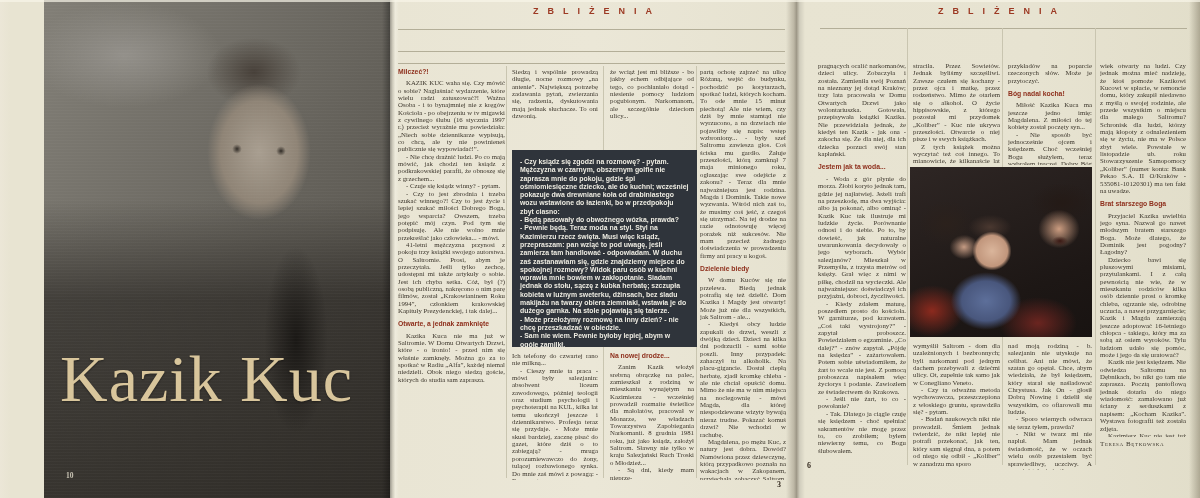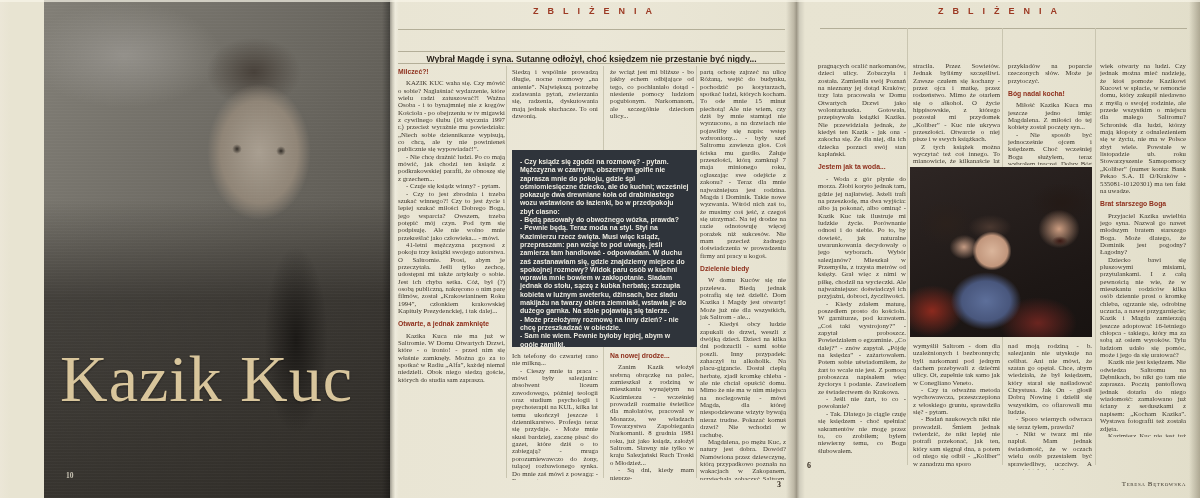--- a/index.html
+++ b/index.html
@@ -56,22 +56,22 @@
       radial-gradient(ellipse 30px 17px at 80px 60px, #4a3830 0%, rgba(0,0,0,0) 72%),
       radial-gradient(ellipse 44px 36px at 76px 134px, #5d6f9a 0%, #49577d 55%, rgba(0,0,0,0) 80%),
       radial-gradient(ellipse 10px 6px at 150px 74px, #3a1813 0%, rgba(0,0,0,0) 80%),
       radial-gradient(ellipse 28px 26px at 149px 62px, #cb9c80 0%, rgba(0,0,0,0) 74%),
       radial-gradient(ellipse 40px 26px at 152px 36px, #241a16 0%, rgba(0,0,0,0) 78%),
       radial-gradient(ellipse 36px 30px at 36px 56px, #2b211c 0%, rgba(0,0,0,0) 76%),
       radial-gradient(ellipse 20px 17px at 54px 80px, #c59b83 0%, rgba(0,0,0,0) 72%),
       radial-gradient(ellipse 42px 34px at 22px 144px, #8c2a1e 0%, rgba(0,0,0,0) 76%),
       radial-gradient(ellipse 54px 36px at 128px 156px, #6b2520 0%, rgba(0,0,0,0) 72%),
       linear-gradient(160deg, #2e2624 0%, #1d1715 70%, #181311 100%);}
-  #author{position:absolute;left:305px;top:440px;width:86px;text-align:right;
-      font-size:7px;font-variant:small-caps;letter-spacing:.6px;color:#3c362c;margin-top:40px;}
+  #author{position:absolute;left:305px;top:440px;width:86px;
+      font-size:7px;font-variant:small-caps;letter-spacing:.6px;color:#3c362c;}
   
   .shade{position:absolute;top:0;height:498px;pointer-events:none;}
   #edge-left{left:0;width:10px;background:linear-gradient(to right, rgba(236,231,216,.85), rgba(0,0,0,0));}
   #gutter-1{left:382px;width:17px;background:linear-gradient(to right, rgba(0,0,0,0),
       rgba(0,0,0,.32) 48%, rgba(0,0,0,.12) 62%, rgba(255,255,248,.25) 78%, rgba(0,0,0,0));}
   #gutter-2{left:786px;width:19px;background:linear-gradient(to right, rgba(0,0,0,0),
       rgba(80,70,52,.28) 42%, rgba(55,46,32,.42) 55%, rgba(0,0,0,.10) 72%, rgba(0,0,0,0));}
   #edge-right{left:1189px;width:11px;background:linear-gradient(to right, rgba(0,0,0,0), rgba(110,102,80,.45));}
   #edge-top{position:absolute;left:0;top:0;width:1200px;height:2px;background:rgba(248,245,232,.7);pointer-events:none;}
 </style>
@@ -84,21 +84,20 @@
     <div id="photo-grain"></div>
     <div id="title-name">Kazik Kuc</div>
     <div id="photo-credit">fot. Jan Zych</div>
     <div id="pn-left" class="pagenum">10</div>
   </div>
 
   <div class="page" id="page-middle">
     <div class="section-header" style="color:#9c3923;">ZBLIŻENIA</div>
     <div class="hrule" style="left:8px;right:10px;top:29px;"></div>
     <div class="hrule" style="left:8px;right:10px;top:51px;"></div>
-    <div class="intro-line" style="top:53.5px;">Wybrał Magdę i syna. Sutannę odłożył, choć księdzem nie przestanie być nigdy...</div>
     <div class="hrule" style="left:8px;right:10px;top:63px;"></div>
     <div class="vdiv" style="left:116px;top:66px;height:412px;"></div>
     <div class="vdiv" style="left:213px;top:66px;height:412px;"></div>
     <div class="vdiv" style="left:306px;top:66px;height:412px;"></div>
 
     <div class="col" style="left:8px;top:68px;width:107px;height:412px;">
         <div class="subhead">Milczeć?!</div>
         <p class="para">KAZIK KUC waha się. Czy mówić o sobie? Nagłaśniać wydarzenie, które wielu radzi zatuszować?! Ważna Osoba - i to bynajmniej nie z kręgów Kościoła - po obejrzeniu w tv migawki z cywilnego ślubu (16 stycznia 1997 r.) przecież wyraźnie mu powiedziała: „Niech sobie dziennikarze wypisują, co chcą, ale ty nie powinieneś publicznie się wypowiadać!”.</p>
         <p class="para">- Nie chcę drażnić ludzi. Po co mają mówić, jak chodzi ten ksiądz z podkrakowskiej parafii, że obnoszę się z grzechem...</p>
         <p class="para">- Czuje się ksiądz winny? - pytam.</p>

